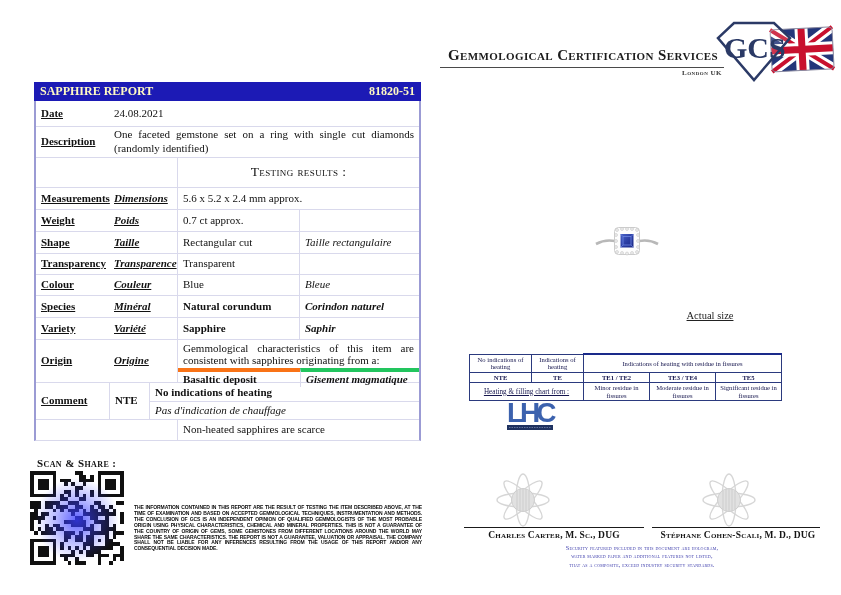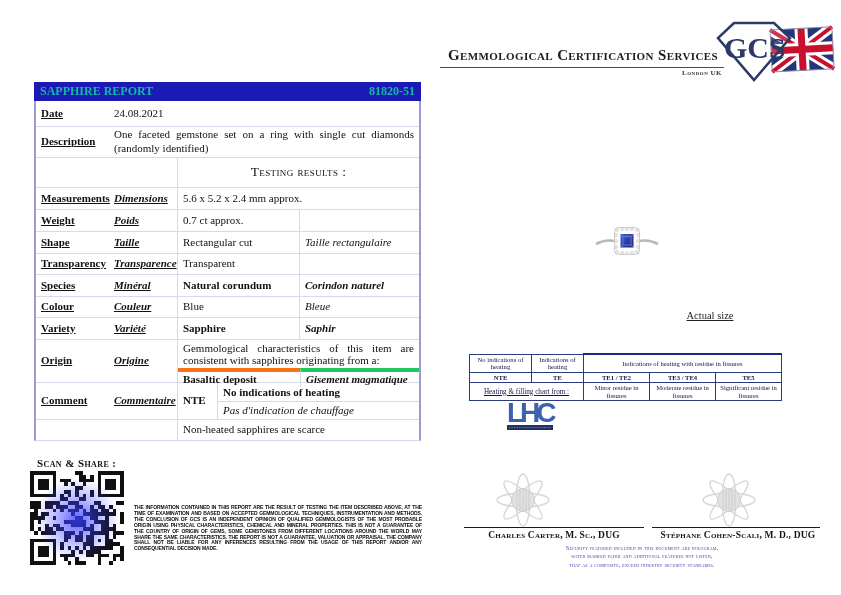--- a/index.html
+++ b/index.html
@@ -12,21 +12,21 @@
   #org-title{left:430px;top:47px;width:282px;text-align:center;font-weight:bold;
              font-size:15px;letter-spacing:.4px;color:#1c1c1c;}
   #org-rule{left:428px;top:67px;width:284px;height:0;border-top:1.6px solid #4a4a4a;}
   #org-loc{left:430px;top:69px;width:280px;text-align:right;font-size:7px;font-weight:bold;
            letter-spacing:.5px;color:#333;}
   #gcs-logo{left:700px;top:20px;}
 
   
   #report{left:22px;top:82px;width:387px;background:#fff;}
   #report-bar{display:flex;justify-content:space-between;align-items:center;height:19px;
-              background:#1c1ab5;color:#14b8a6;font-weight:bold;font-size:12px;padding:0 6px;box-sizing:border-box;}
+              background:#1c1ab5;color:#fef9c3;font-weight:bold;font-size:12px;padding:0 6px;box-sizing:border-box;}
   #report-body{border-left:2px solid #9b9bd4;border-right:2px solid #9b9bd4;border-bottom:1px solid #d9d9ec;}
   .row{display:flex;border-top:1px solid #d9d9ec;box-sizing:border-box;align-items:stretch;}
   .row:first-child{border-top:none;}
   .cell{box-sizing:border-box;padding:2px 5px;font-size:11px;line-height:1.25;}
   .c1{width:73px;flex:none;}
   .c2{width:68px;flex:none;}
   .c3{width:122px;flex:none;}
   .c4{flex:1;}
   .bl{border-left:1px solid #d9d9ec;}
   .lab{font-weight:bold;text-decoration:underline;}
@@ -151,32 +151,32 @@
         <div class="cell c4 bl it vmid">Taille rectangulaire</div>
       </div>
 
       <div class="row" style="height:21px">
         <div class="cell c1 lab vmid">Transparency</div>
         <div class="cell c2 labfr vmid">Transparence</div>
         <div class="cell c3 bl vmid">Transparent</div>
         <div class="cell c4 bl"></div>
       </div>
 
-      <div class="row" style="height:22px">
-        <div class="cell c1 lab vmid">Species</div>
-        <div class="cell c2 labfr vmid">Minéral</div>
-        <div class="cell c3 bl bd vmid">Natural corundum</div>
-        <div class="cell c4 bl bdit vmid">Corindon naturel</div>
-      </div>
-
       <div class="row" style="height:21px">
         <div class="cell c1 lab vmid">Colour</div>
         <div class="cell c2 labfr vmid">Couleur</div>
         <div class="cell c3 bl vmid">Blue</div>
         <div class="cell c4 bl it vmid">Bleue</div>
+      </div>
+
+      <div class="row" style="height:22px">
+        <div class="cell c1 lab vmid">Species</div>
+        <div class="cell c2 labfr vmid">Minéral</div>
+        <div class="cell c3 bl bd vmid">Natural corundum</div>
+        <div class="cell c4 bl bdit vmid">Corindon naturel</div>
       </div>
 
       <div class="row" style="height:22px">
         <div class="cell c1 lab vmid">Variety</div>
         <div class="cell c2 labfr vmid">Variété</div>
         <div class="cell c3 bl bd vmid">Sapphire</div>
         <div class="cell c4 bl bdit vmid">Saphir</div>
       </div>
 
       <div class="row" style="height:43px">
@@ -186,21 +186,20 @@
           <div class="sub just" style="flex:1;display:flex;align-items:center">Gemmological characteristics of this item are consistent with sapphires originating from a:</div>
           <div style="display:flex;height:19px;">
             <div class="cell bd vmid" style="width:122px;padding-left:5px;border-top:4px solid #f97316;box-sizing:border-box;">Basaltic deposit</div>
             <div class="cell bdit bl vmid" style="flex:1;border-top:4px solid #22c55e;box-sizing:border-box;">Gisement magmatique</div>
           </div>
         </div>
       </div>
 
       <div class="row" style="height:37px">
         <div class="cell c1 lab vmid">Comment</div>
-        <div class="cell c2 labfr vmid">Commentaire</div>
         <div class="cell bl bd vmid" style="width:40px;flex:none;">NTE</div>
         <div class="stack bl">
           <div class="sub bd vmid" style="flex:1">No indications of heating</div>
           <div class="sub it vmid" style="flex:1">Pas d'indication de chauffage</div>
         </div>
       </div>
 
       <div class="row" style="height:21px">
         <div class="cell c1"></div>
         <div class="cell c2"></div>

